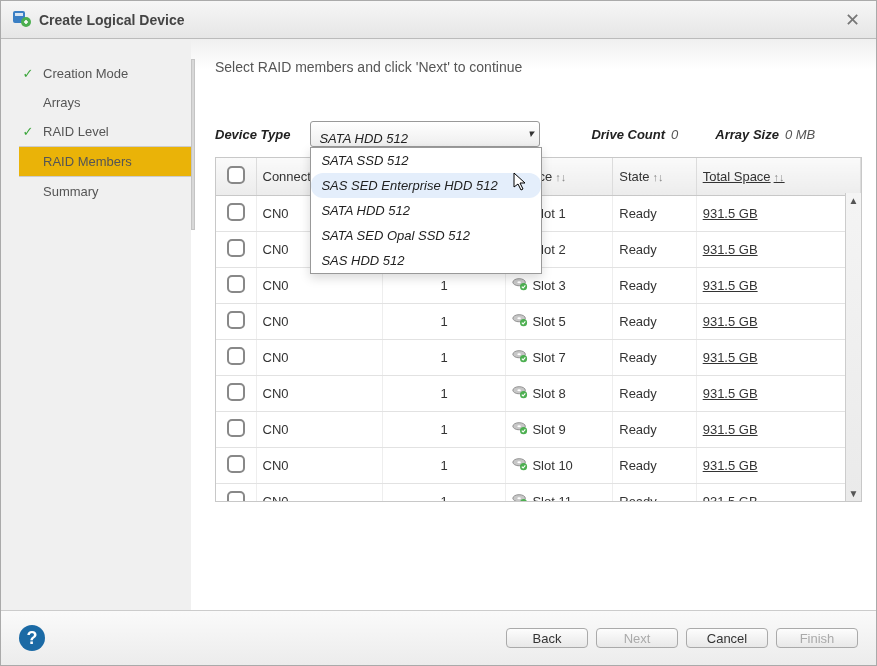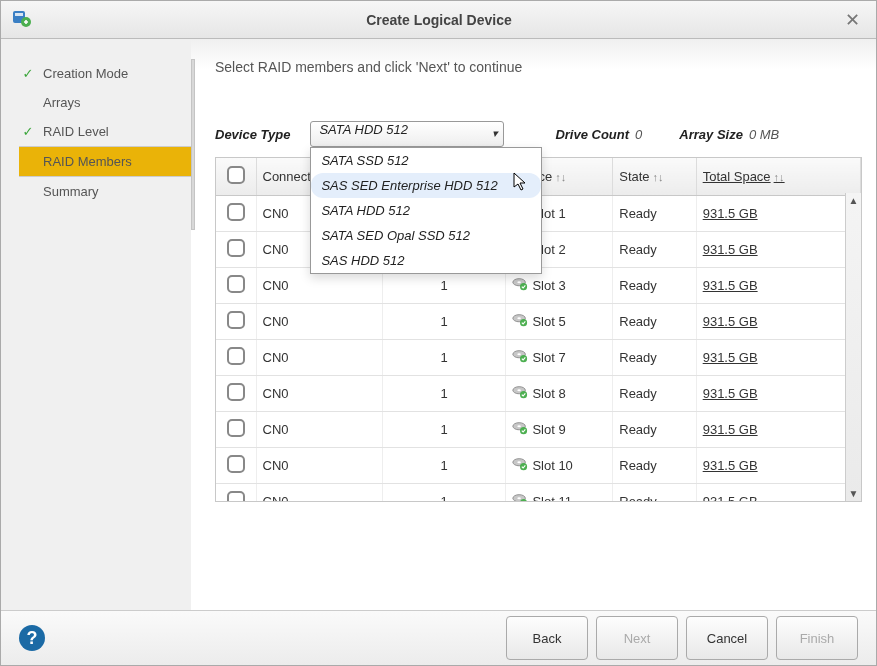--- a/index.html
+++ b/index.html
@@ -17,21 +17,21 @@
   }
   .titlebar {
     height: 38px;
     background: linear-gradient(#f6f6f6, #e6e6e6);
     border-bottom: 1px solid #bbb;
     display: flex;
     align-items: center;
     padding: 0 10px;
   }
   .titlebar .icon { margin-right: 8px; }
-  .titlebar .title { font-size: 14px; font-weight: bold; color: #444; flex: 1; text-align: center; }
+  .titlebar .title { font-size: 14px; font-weight: bold; color: #444; flex: 1; }
   .close-x { font-size: 18px; color: #777; cursor: pointer; padding: 4px 6px; }
   .content {
     position: absolute;
     top: 38px; bottom: 55px; left: 0; right: 0;
     background: linear-gradient(#f0f0f0 0, #fff 30px, #fff 100%);
     display: flex;
   }
   .sidebar {
     width: 190px;
     padding: 20px 6px 10px 18px;
@@ -51,22 +51,22 @@
     border:1px solid #c4c4c4;
   }
   .main { flex:1; padding: 12px 14px 0 20px; position: relative; }
   .instr { color:#555; font-size:14px; margin: 8px 0 46px 0; }
   .controls-row { display:flex; align-items:center; gap:20px; margin-bottom:10px;
     font-size:13px; color:#222;font-style:italic; }
   .controls-row .lbl { font-weight:bold; }
   .select-box {
     position: relative;
     border:1px solid #999; border-radius:3px;
-    height:26px; width:194px; background: linear-gradient(#fff,#eee);
-    display:flex; align-items:flex-start; padding:0 22px 0 8px; cursor:pointer;
+    height:26px; width:230px; background: linear-gradient(#fff,#eee);
+    display:flex; align-items:flex-end; padding:0 22px 0 8px; cursor:pointer;
   }
   .select-caret { position:absolute; right:6px; top:5px; font-size:11px; color:#333; }
   .dropdown {
     position:absolute; top:25px; left:-1px; width:232px;
     border:1px solid #999; background:#fff; z-index:20;
     box-shadow:0 4px 10px rgba(0,0,0,.15);
   }
   .dropdown .opt { padding:5px 10px; cursor:pointer;border-radius:12px; }
   .dropdown .opt.hi { background:#e4eefb; }
   .cursor {
@@ -103,21 +103,21 @@
     display:flex; flex-direction:column; justify-content:space-between;
     align-items:center; padding:2px 0;
   }
   .footer {
     position:absolute; bottom:0; left:0; right:0; height:55px;
     border-top:1px solid #ccc;
     background: linear-gradient(#fafafa,#ececec);
     display:flex; align-items:center; padding:0 18px;
   }
   .btn {
-    min-width:82px; height:44px; border:1px solid #aaa; border-radius:4px;
+    min-width:82px; height:20px; border:1px solid #aaa; border-radius:4px;
     background:linear-gradient(#fdfdfd,#e8e8e8);
     color:#333; font-size:13px; cursor:pointer; margin-left:8px;
   }
   .btn:disabled { color:#aaa; cursor:default; }
   .help-ic { width:26px; height:26px; border-radius:50%;
     background:#1b6aa5; color:#fff; font-weight:bold; font-size:18px;
     display:flex; align-items:center; justify-content:center; cursor:pointer;}
   .spacer { flex:1; }
 </style>
 </head>

